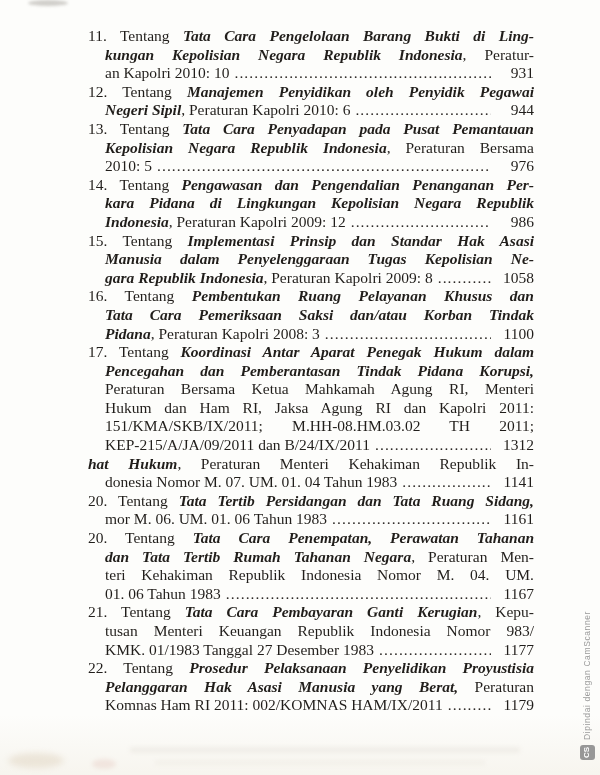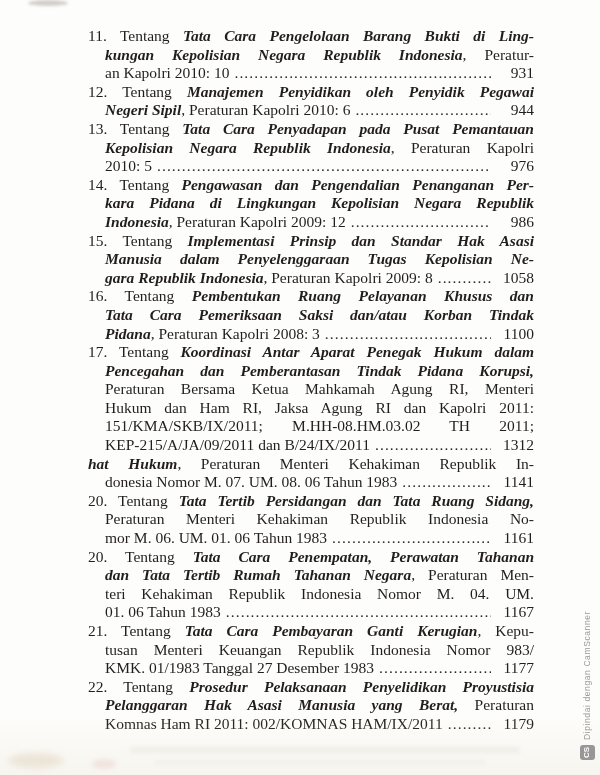--- a/index.html
+++ b/index.html
@@ -163,21 +163,21 @@
     <div class="entry">
       <div class="line just"><span class="num">12. </span><span class="ro">Tentang </span><span class="it">Manajemen Penyidikan oleh Penyidik Pegawai</span></div>
       <div class="line last">
         <span class="line-text"><span class="it">Negeri Sipil</span><span class="ro">, Peraturan Kapolri 2010: 6</span></span>
         <span class="leader">............................................................................................................................................</span>
         <span class="page-num">944</span>
       </div>
     </div>
     <div class="entry">
       <div class="line just"><span class="num">13. </span><span class="ro">Tentang </span><span class="it">Tata Cara Penyadapan pada Pusat Pemantauan</span></div>
-      <div class="line just"><span class="it">Kepolisian Negara Republik Indonesia</span><span class="ro">, Peraturan Kapolri</span></div>
+      <div class="line just"><span class="it">Kepolisian Negara Republik Indonesia</span><span class="ro">, Peraturan Bersama</span></div>
       <div class="line last">
         <span class="line-text"><span class="ro">2010: 5</span></span>
         <span class="leader">............................................................................................................................................</span>
         <span class="page-num">976</span>
       </div>
     </div>
     <div class="entry">
       <div class="line just"><span class="num">14. </span><span class="ro">Tentang </span><span class="it">Pengawasan dan Pengendalian Penanganan Per-</span></div>
       <div class="line just"><span class="it">kara Pidana di Lingkungan Kepolisian Negara Republik</span></div>
       <div class="line last">
@@ -212,28 +212,27 @@
       <div class="line just"><span class="ro">151/KMA/SKB/IX/2011; M.HH-08.HM.03.02 TH 2011;</span></div>
       <div class="line last">
         <span class="line-text"><span class="ro">KEP-215/A/JA/09/2011 dan B/24/IX/2011</span></span>
         <span class="leader">............................................................................................................................................</span>
         <span class="page-num">1312</span>
       </div>
     </div>
     <div class="entry">
       <div class="line just"><span class="it">hat Hukum</span><span class="ro">, Peraturan Menteri Kehakiman Republik In-</span></div>
       <div class="line last">
-        <span class="line-text"><span class="ro">donesia Nomor M. 07. UM. 08. 06 Tahun 1983</span></span>
+        <span class="line-text"><span class="ro">donesia Nomor M. 07. UM. 01. 04 Tahun 1983</span></span>
         <span class="leader">............................................................................................................................................</span>
         <span class="page-num">1141</span>
       </div>
     </div>
     <div class="entry">
       <div class="line just"><span class="num">20. </span><span class="ro">Tentang </span><span class="it">Tata Tertib Persidangan dan Tata Ruang Sidang,</span></div>
-      <div class="line just"><span class="ro">Peraturan Menteri Kehakiman Republik Indonesia No-</span></div>
       <div class="line last">
         <span class="line-text"><span class="ro">mor M. 06. UM. 01. 06 Tahun 1983</span></span>
         <span class="leader">............................................................................................................................................</span>
         <span class="page-num">1161</span>
       </div>
     </div>
     <div class="entry">
       <div class="line just"><span class="num">20. </span><span class="ro">Tentang </span><span class="it">Tata Cara Penempatan, Perawatan Tahanan</span></div>
       <div class="line just"><span class="it">dan Tata Tertib Rumah Tahanan Negara</span><span class="ro">, Peraturan Men-</span></div>
       <div class="line just"><span class="ro">teri Kehakiman Republik Indonesia Nomor M. 04. UM.</span></div>

